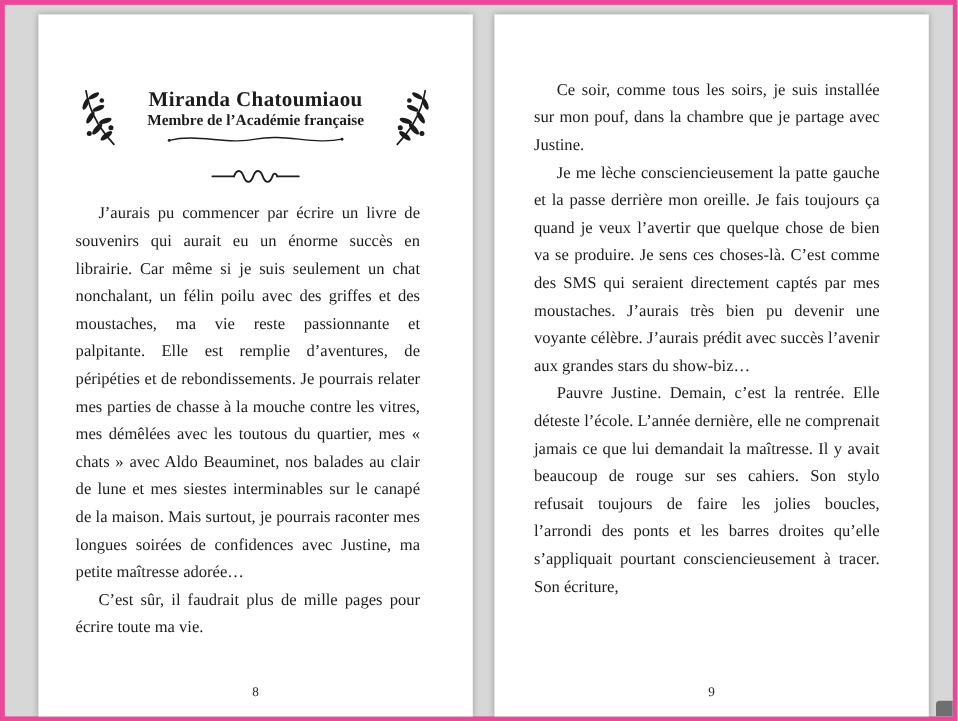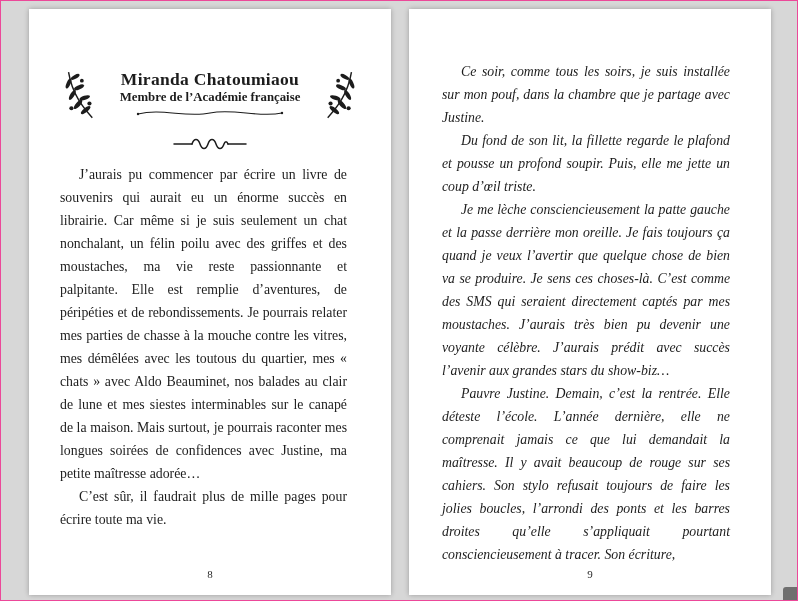--- a/index.html
+++ b/index.html
@@ -5,21 +5,21 @@
   * { margin:0; padding:0; box-sizing:border-box; }
   html, body { width:798px; height:601px; }
   body {
     font-family:"Liberation Serif", "DejaVu Serif", serif;
     background:#e9e9e9;
   }
   .screen {
     position:relative;
     width:798px; height:601px;
     background:#d7d7d7;
-    border:1px solid #ec4899;
+    border:4px solid #ec4899;
     overflow:hidden;
   }
   .page {
     position:absolute;
     top:8px;
     width:362px;
     height:586px;
     background:#ffffff;
     color:#1c1c1c;
     box-shadow:0 0 5px rgba(0,0,0,0.28);
@@ -62,21 +62,21 @@
   
   .body-text {
     font-size:13.8px;
     line-height:23px;
     text-align:justify;
     -webkit-hyphens:auto;
     hyphens:auto;
   }
   .body-text p { text-indent:19px; }
   .page-left  .body-text { margin-top:13px; padding:0 44px 0 31px; }
-  .page-right .body-text { padding:51px 41px 0 33px;font-style:italic; }
+  .page-right .body-text { padding:51px 41px 0 33px; }
 
   .page-number {
     position:absolute;
     bottom:15px;
     left:0; right:0;
     text-align:center;
     font-size:11px;
     color:#2a2a2a;
   }
 
@@ -162,21 +162,20 @@
       <p>J’aurais pu commencer par écrire un livre de souvenirs qui aurait eu un énorme succès en librairie. Car même si je suis seulement un chat nonchalant, un félin poilu avec des griffes et des moustaches, ma vie reste passionnante et palpitante. Elle est remplie d’aventures, de péripéties et de rebondissements. Je pourrais relater mes parties de chasse à la mouche contre les vitres, mes démêlées avec les toutous du quartier, mes « chats » avec Aldo Beauminet, nos balades au clair de lune et mes siestes interminables sur le canapé de la maison. Mais surtout, je pourrais raconter mes longues soirées de confidences avec Justine, ma petite maîtresse adorée…</p>
       <p>C’est sûr, il faudrait plus de mille pages pour écrire toute ma vie.</p>
     </div>
 
     <div class="page-number">8</div>
   </div>
 
   <div class="page page-right">
     <div class="body-text">
       <p>Ce soir, comme tous les soirs, je suis installée sur mon pouf, dans la chambre que je partage avec Justine.</p>
-      <p>Du fond de son lit, la fillette regarde le plafond et pousse un profond soupir. Puis, elle me jette un coup d’œil triste.</p>
       <p>Je me lèche consciencieusement la patte gauche et la passe derrière mon oreille. Je fais toujours ça quand je veux l’avertir que quelque chose de bien va se produire. Je sens ces choses-là. C’est comme des SMS qui seraient directement captés par mes moustaches. J’aurais très bien pu devenir une voyante célèbre. J’aurais prédit avec succès l’avenir aux grandes stars du show-biz…</p>
       <p>Pauvre Justine. Demain, c’est la rentrée. Elle déteste l’école. L’année dernière, elle ne comprenait jamais ce que lui demandait la maîtresse. Il y avait beaucoup de rouge sur ses cahiers. Son stylo refusait toujours de faire les jolies boucles, l’arrondi des ponts et les barres droites qu’elle s’appliquait pourtant consciencieusement à tracer. Son écriture,</p>
     </div>
     <div class="page-number">9</div>
   </div>
 
   <div class="corner-grip"></div>
 </div>
 
 </body></html>

